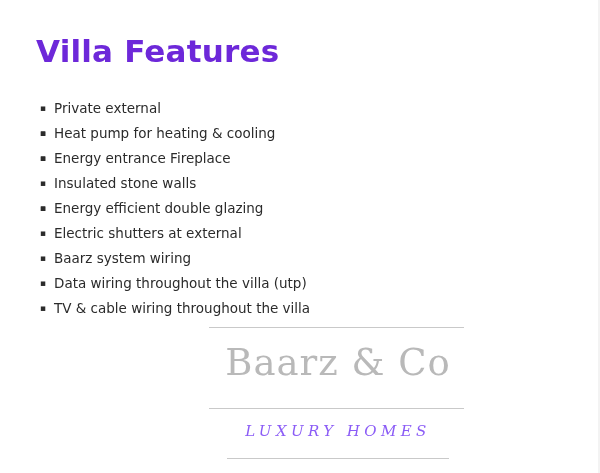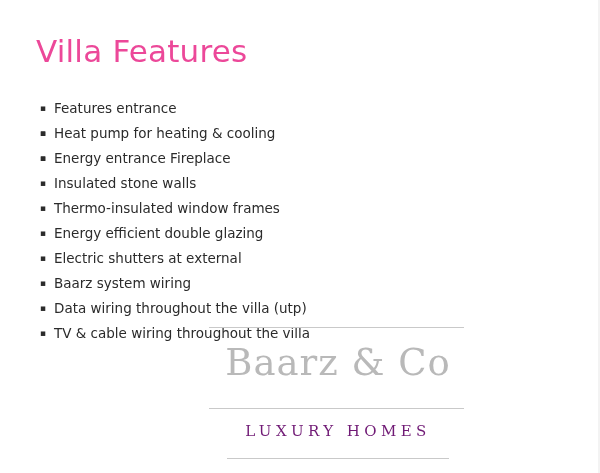--- a/index.html
+++ b/index.html
@@ -18,22 +18,22 @@
     width: 600px;
     height: 473px;
     background: #ffffff;
     overflow: hidden;
   }
   .title {
     position: absolute;
     left: 36px;
     top: 33px;
     font-size: 31px;
-    font-weight: 400;
-    color: #ec4899;
+    font-weight: 700;
+    color: #6d28d9;
     letter-spacing: 0.2px;
     font-family: "DejaVu Sans", sans-serif;
     white-space: nowrap;
   }
   .bullets {
     position: absolute;
     left: 40px;
     top: 96px;
     width: 520px;
   }
@@ -98,48 +98,49 @@
     white-space: nowrap;
   }
   .wm-sub {
     position: absolute;
     left: 168px;
     top: 422px;
     width: 258px;
     text-align: center;
     font-family: "DejaVu Serif", serif;
     font-size: 15px;
-    color: #701a75;
+    color: #8b5cf6;
     letter-spacing: 4.4px;
     white-space: nowrap;
+    font-style: italic;
   }
   .edge-right {
     position: absolute;
     right: 0;
     top: 0;
     width: 2px;
     height: 473px;
     background: #f3f3f3;
   }
 </style>
 </head>
 <body>
 
 <div class="slide">
 
   <div class="title">Villa Features</div>
 
   <div class="bullets">
-    <div class="bullet"><span class="marker">▪</span><span>Features entrance</span></div>
+    <div class="bullet"><span class="marker">▪</span><span>Private external</span></div>
     <div class="bullet"><span class="marker">▪</span></div>
     <div class="bullet"><span class="marker">▪</span><span>Heat pump for heating &amp; cooling</span></div>
     <div class="bullet"><span class="marker">▪</span></div>
     <div class="bullet"><span class="marker">▪</span><span>Energy entrance Fireplace</span></div>
     <div class="bullet"><span class="marker">▪</span><span>Insulated stone walls</span></div>
-    <div class="bullet"><span class="marker">▪</span><span>Thermo-insulated window frames</span></div>
+    <div class="bullet"><span class="marker">▪</span></div>
     <div class="bullet"><span class="marker">▪</span><span>Energy efficient double glazing</span></div>
     <div class="bullet"><span class="marker">▪</span><span>Electric shutters at external</span></div>
     <div class="bullet"><span class="marker">▪</span><span>Baarz system wiring</span></div>
     <div class="bullet"><span class="marker">▪</span><span>Data wiring throughout the villa (utp)</span></div>
     <div class="bullet"><span class="marker">▪</span><span>TV &amp; cable wiring throughout the villa</span></div>
   </div>
 
   <div class="watermark">
     <div class="wm-rule top"></div>
     <div class="wm-name">Baarz &amp; Co</div>

